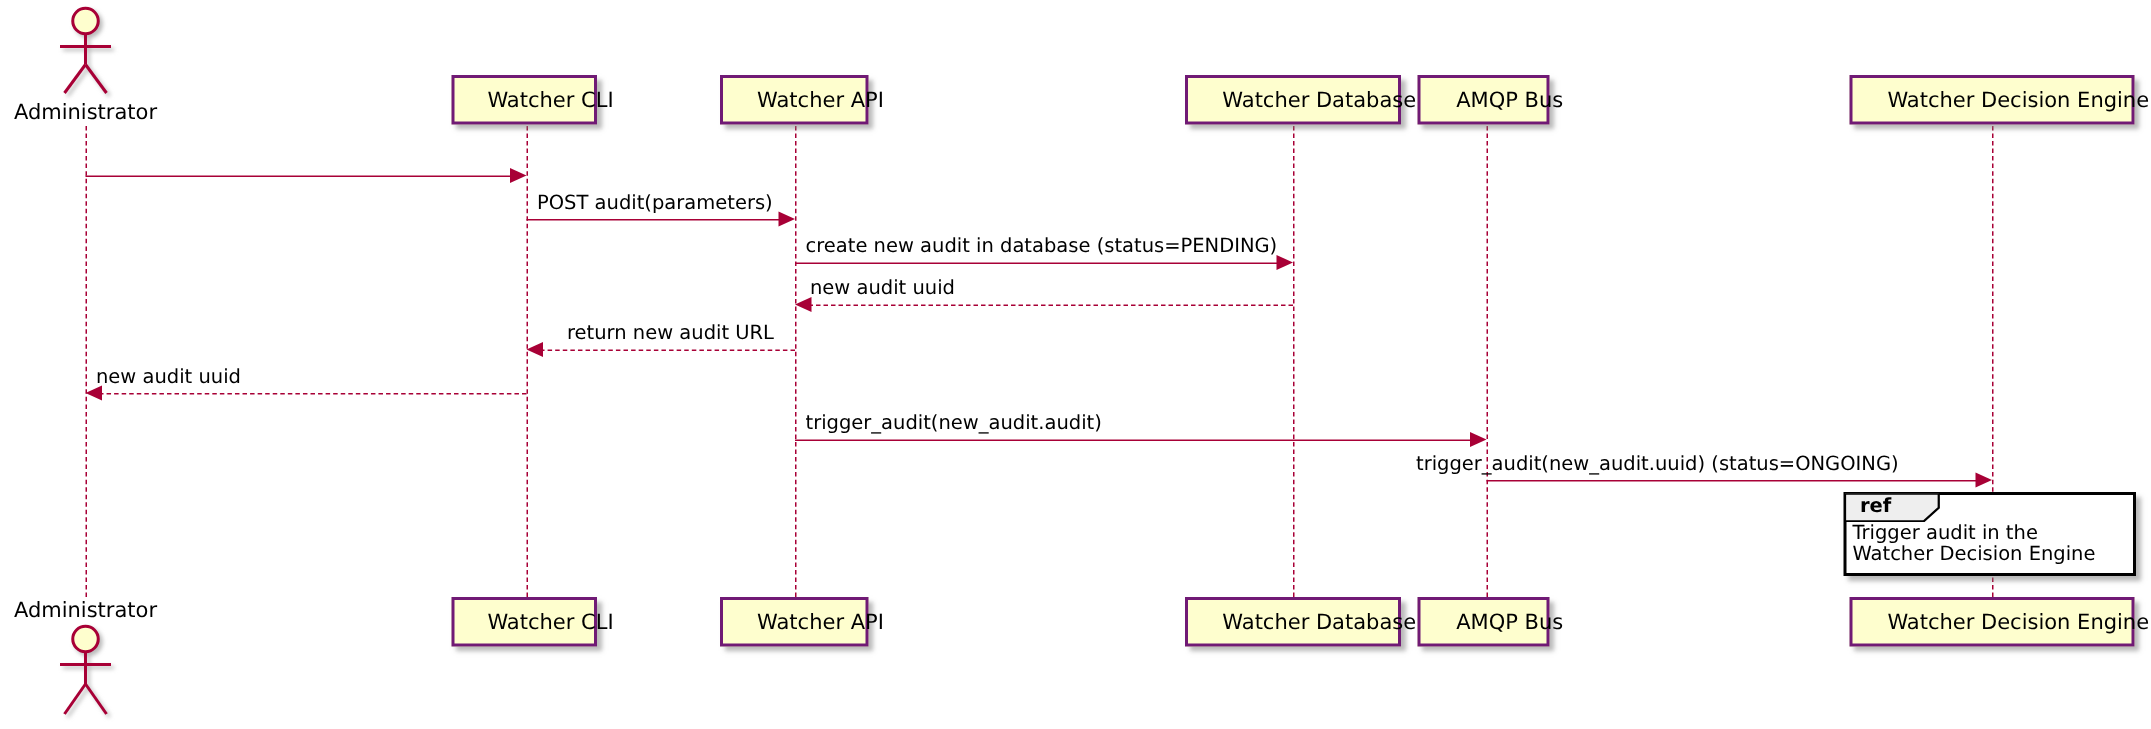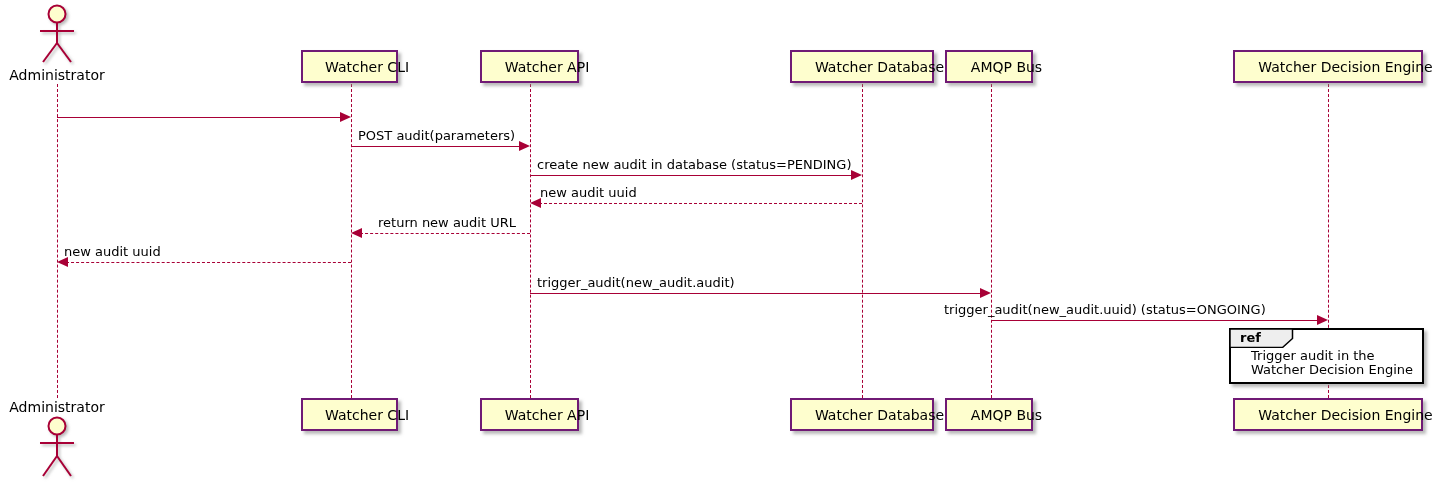--- a/index.html
+++ b/index.html
@@ -100,21 +100,21 @@
   .ref-keyword {
     position: absolute;
     left: 9px;
     top: 0px;
     font-size: 13px;
     font-weight: bold;
     z-index: 6;
   }
   .ref-body {
     position: absolute;
-    left: 20px;
+    left: 4px;
     top: 20px;
     font-size: 13px;
     line-height: 12px;
     white-space: nowrap;
   }
   .ref-body div { margin-bottom: 0; line-height: 12.5px; padding-bottom: 1px;}
 </style>
 </head>
 <body>
 

